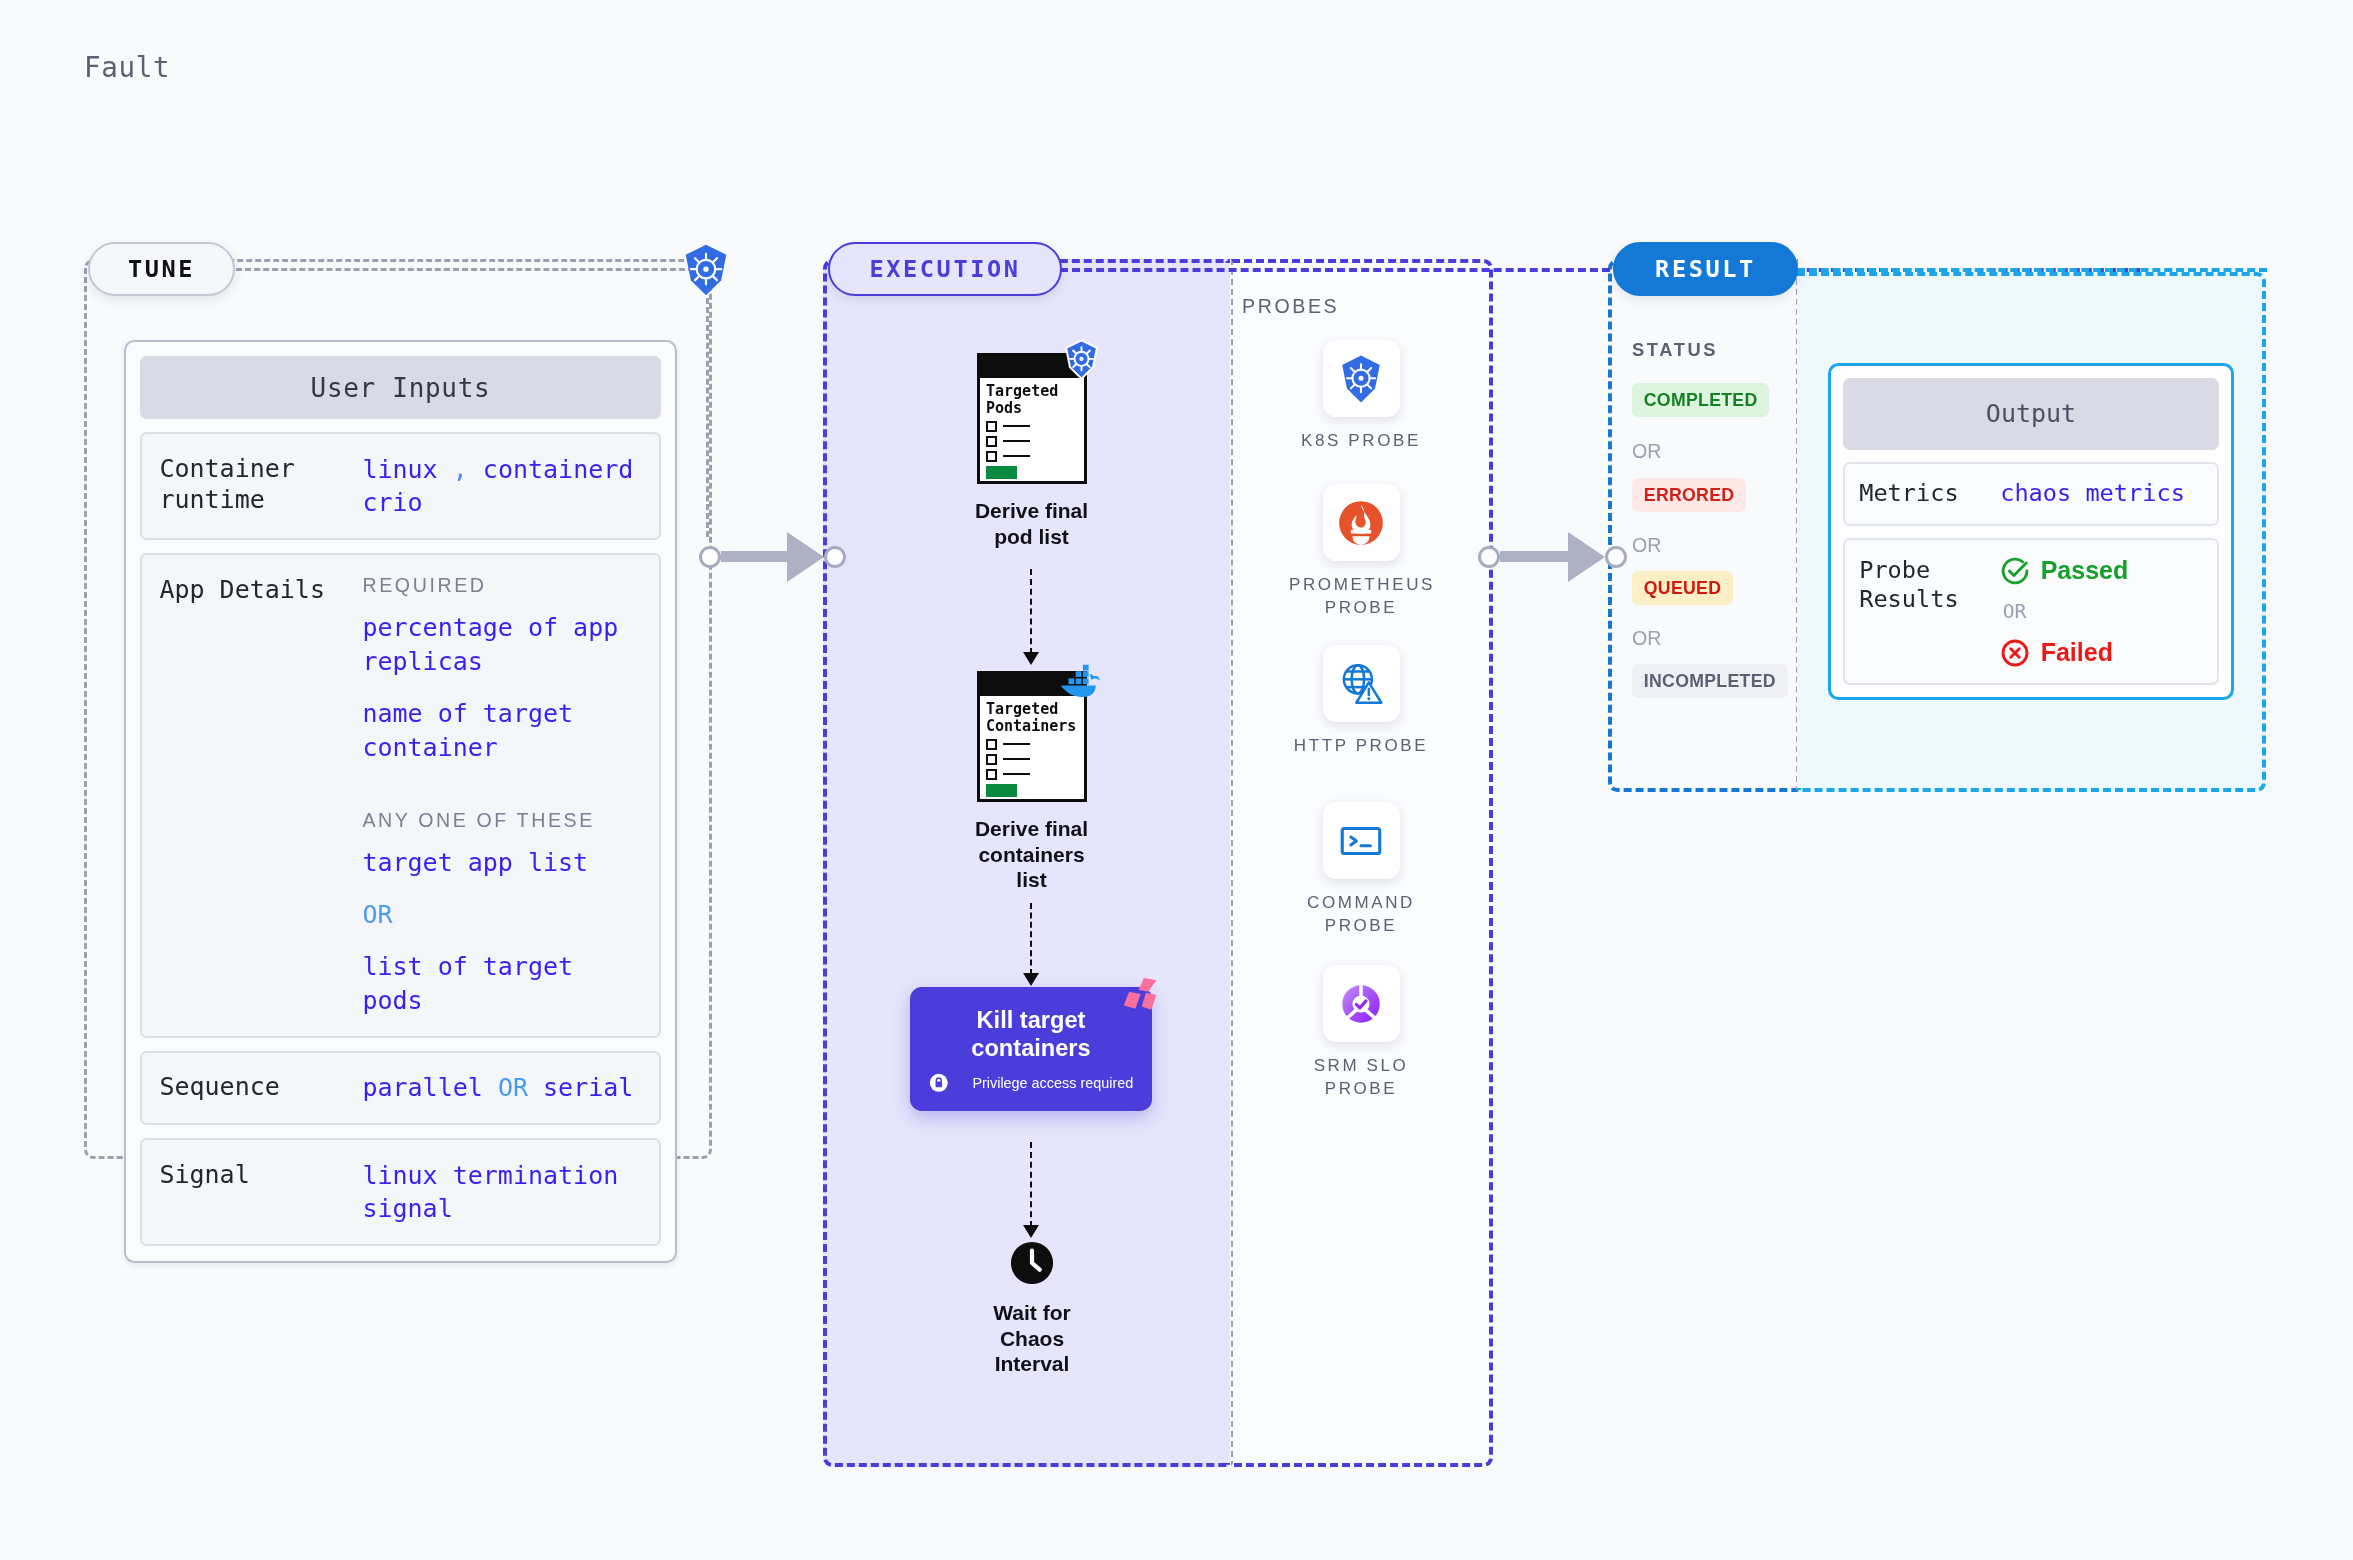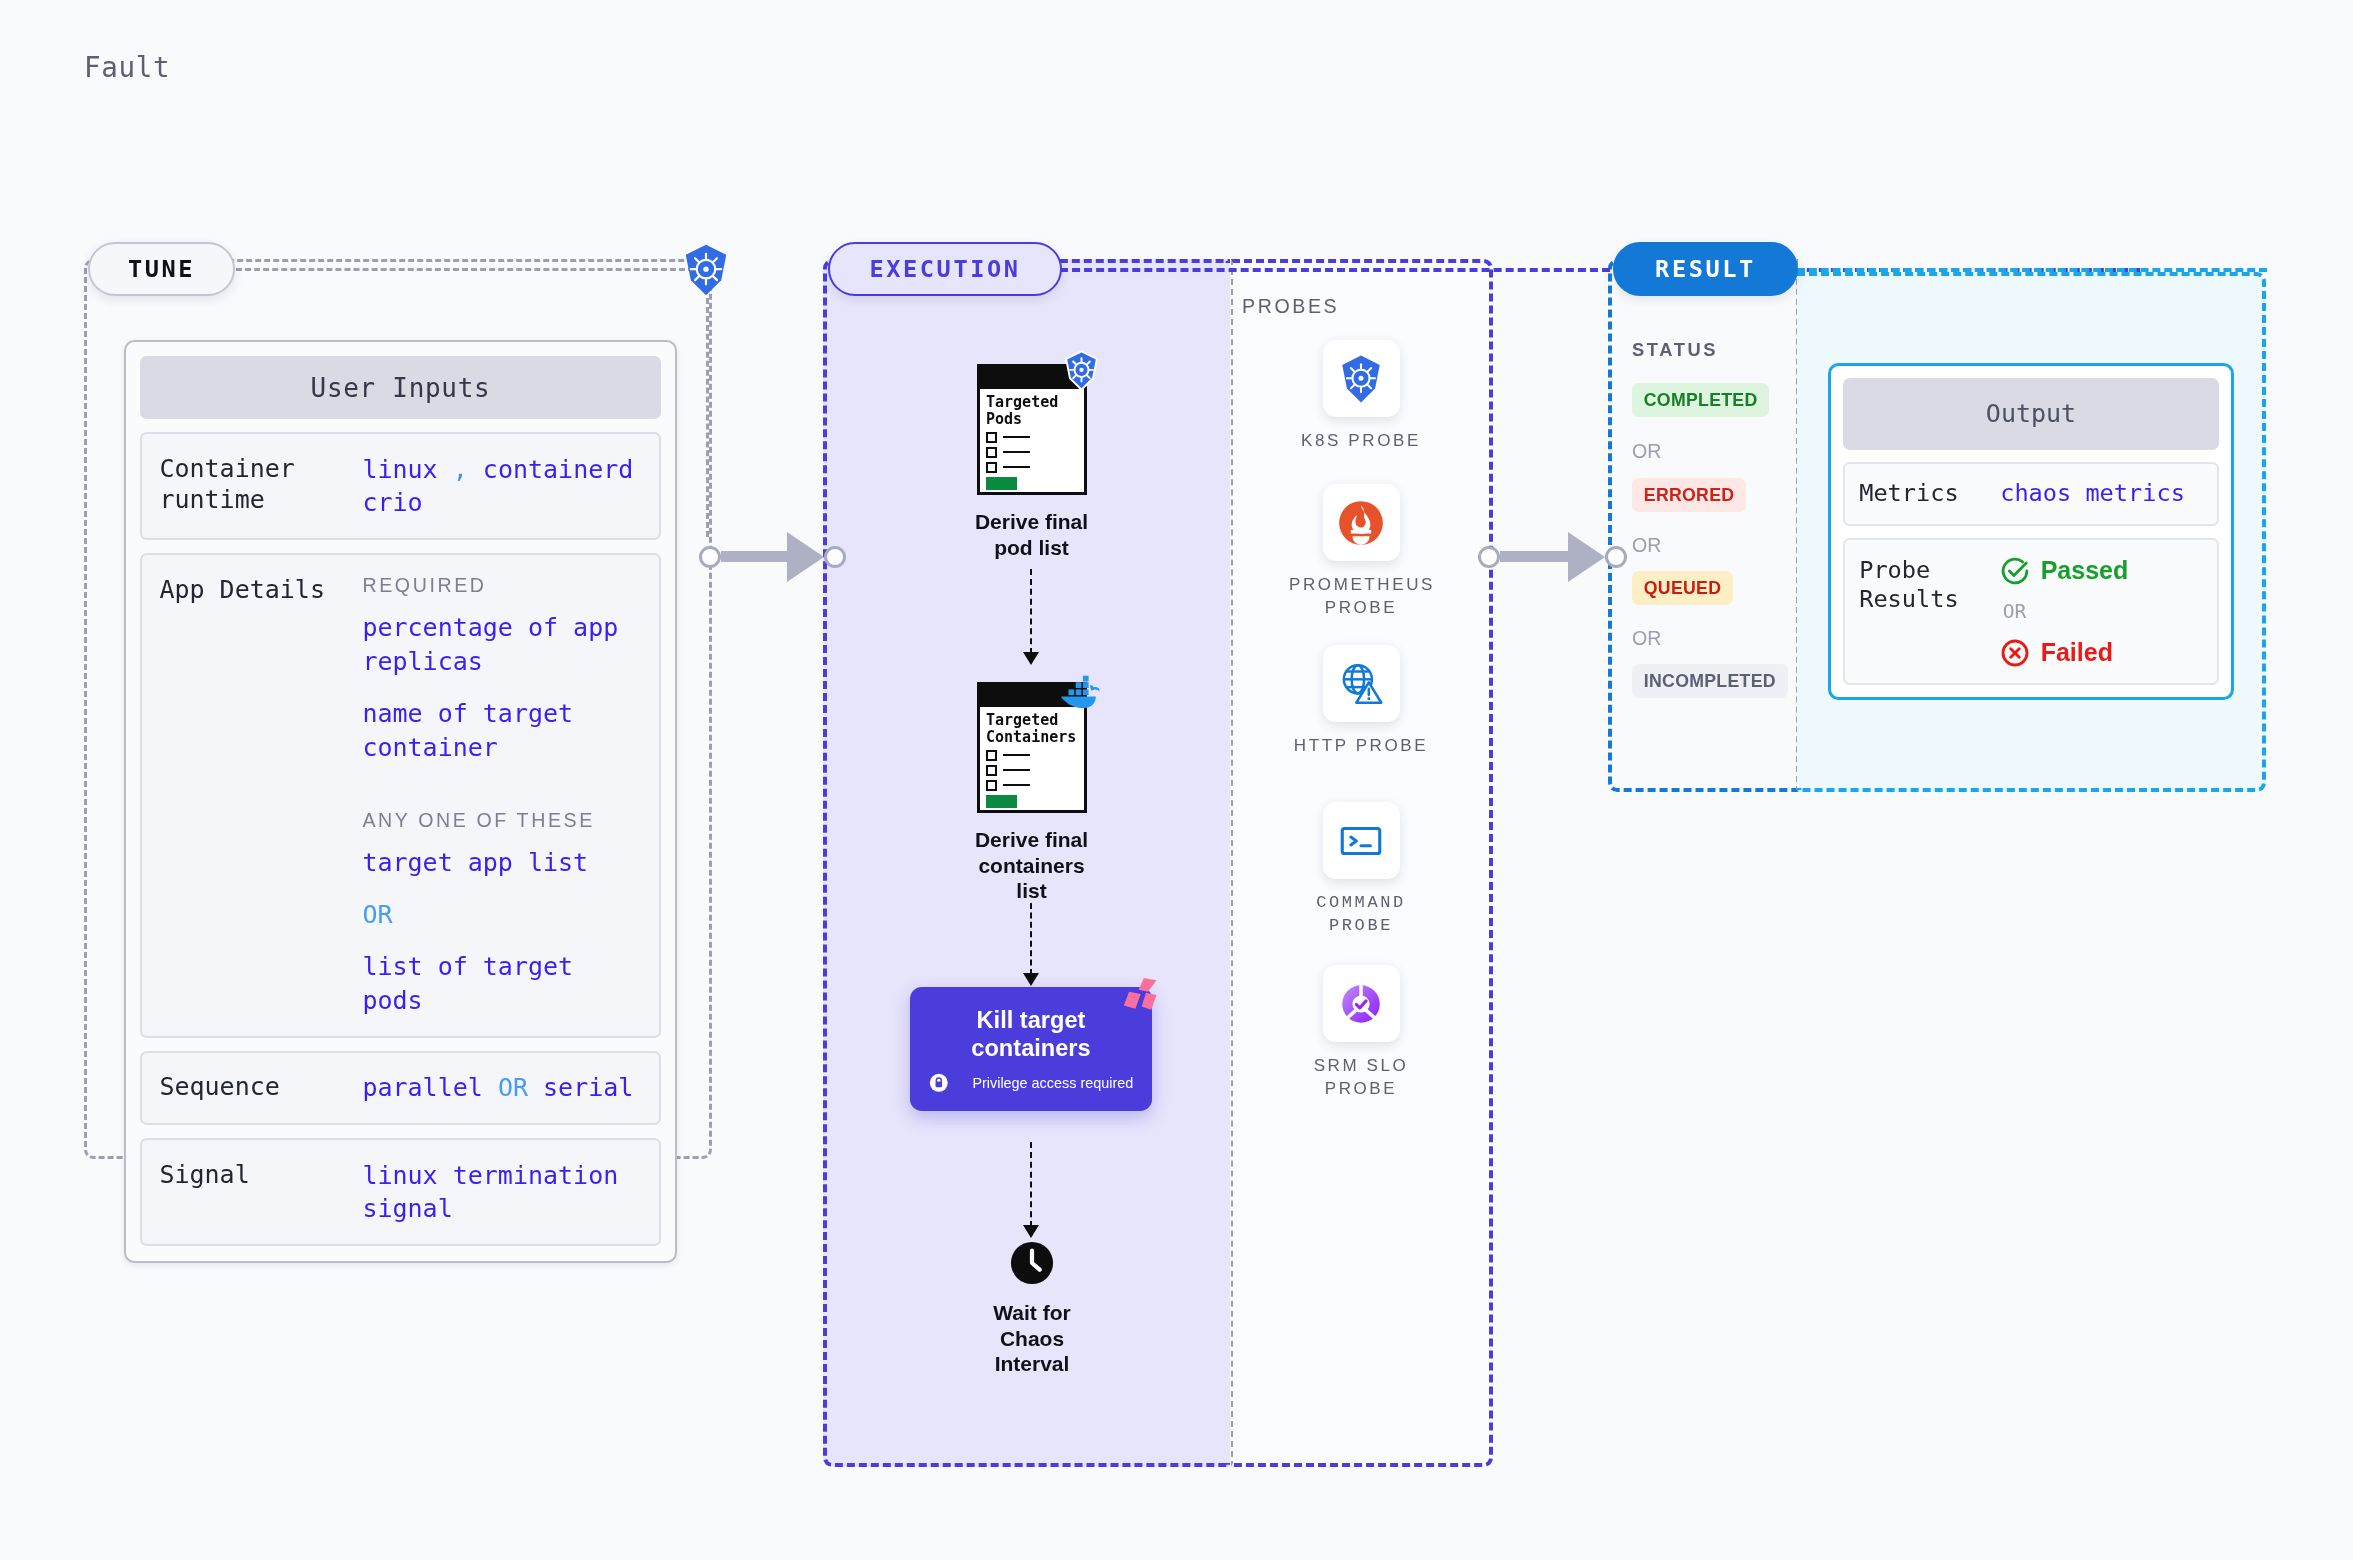--- a/index.html
+++ b/index.html
@@ -162,21 +162,21 @@
   .exec-leader {
     position: absolute; left: 1060px; top: 268px; width: 1080px;
     border-top: 4.6px dashed #4a3ddb; z-index: 1;
   }
   .result-leader {
     position: absolute; left: 1797px; top: 268px; width: 470px;
     border-top: 4.6px dashed #1aa6e8; z-index: 4;
   }
 
   
-  .node { position: absolute; text-align: center; margin-top: 11px; }
+  .node { position: absolute; text-align: center; }
   .node-caption {
     font-size: 21px; font-weight: bold; color: #101018;
     margin-top: 14.4px; line-height: 1.2;
   }
   .doc {
     position: relative; width: 110px; height: 131px;
     border: 3.3px solid #0d0d0d; background: #ffffff; margin: 0 auto;
   }
   .doc-bar { height: 22px; background: #0d0d0d; }
   .doc-title {
@@ -563,21 +563,21 @@
           <line x1="13" y1="36" x2="43" y2="36"></line>
         </g>
         <path d="M42 30 L58 56 H26 Z" fill="#fff" stroke="#1479d6" stroke-width="3.2" stroke-linejoin="round"></path>
         <line x1="42" y1="38" x2="42" y2="46" stroke="#1479d6" stroke-width="3.2" stroke-linecap="round"></line>
         <circle cx="42" cy="51" r="1.9" fill="#1479d6"></circle>
       </svg>
     </div>
     <div class="probe-label">HTTP PROBE</div>
   </div>
 
-  <div class="probe" style="left:1289px; top:802px;font-family:Liberation Mono, monospace;">
+  <div class="probe" style="left:1289px; top:802px;">
     <div class="probe-tile">
       <svg viewBox="0 0 64 64">
         <rect x="8" y="16" width="48" height="32" rx="3" fill="none" stroke="#1479d6" stroke-width="4"></rect>
         <path d="M19 27 l7 5 -7 5" fill="none" stroke="#1479d6" stroke-width="4" stroke-linecap="round" stroke-linejoin="round"></path>
         <line x1="32" y1="38" x2="44" y2="38" stroke="#1479d6" stroke-width="4" stroke-linecap="round"></line>
       </svg>
     </div>
     <div class="probe-label">
       <span>COMMAND</span><br><span>PROBE</span>
     </div>

